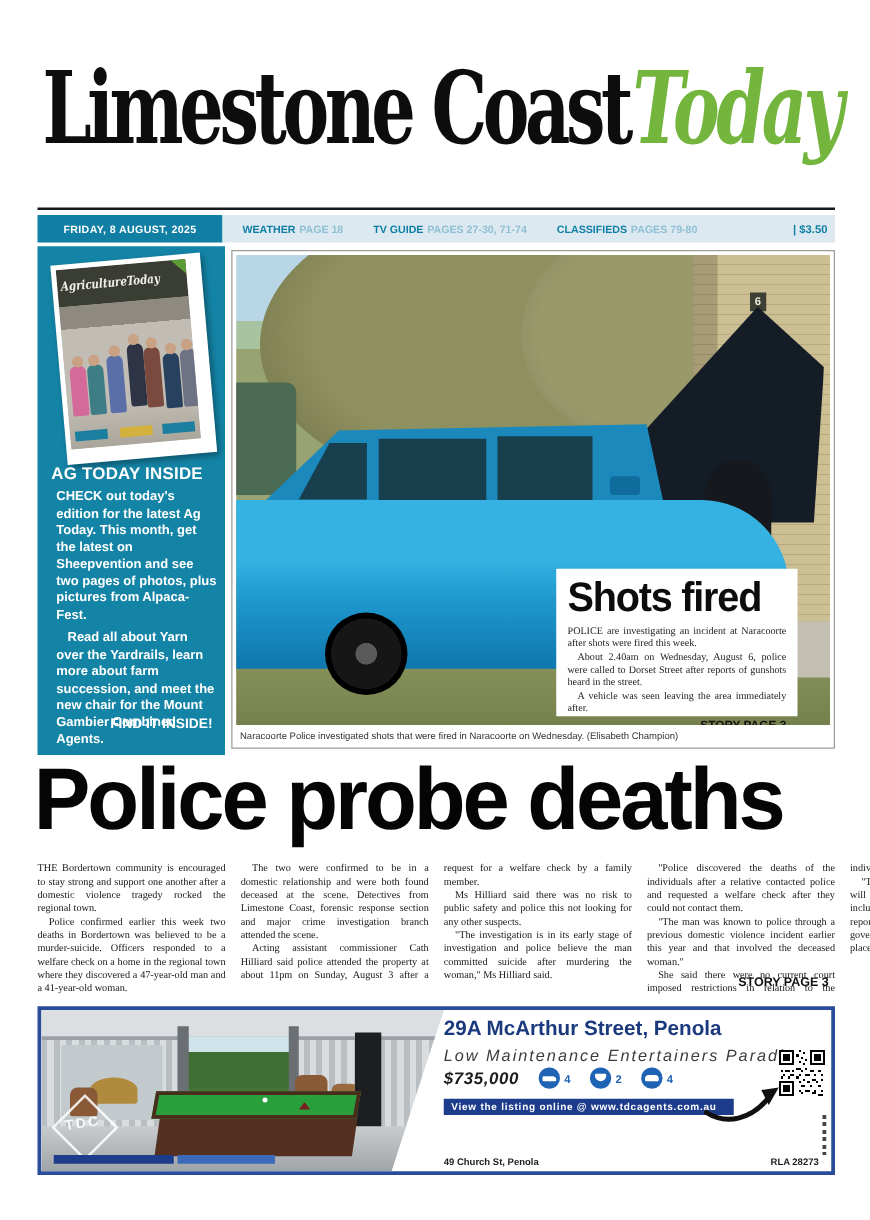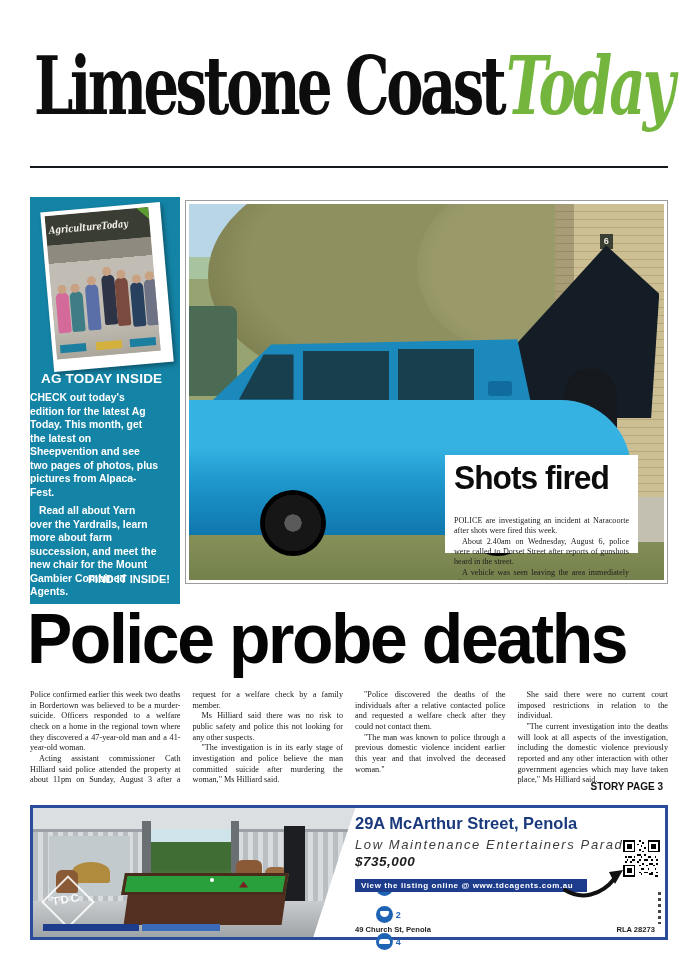--- a/index.html
+++ b/index.html
@@ -43,21 +43,21 @@
                   width:9px;height:9px;border-radius:50%;background:#c9a183;}
   .p1{left:4%;background:#d46a9a;}  .p2{left:17%;background:#3e7d86;}
   .p3{left:33%;background:#5a6fa8;height:46px;} .p4{left:49%;background:#2e3446;height:50px;bottom:30px;}
   .p5{left:62%;background:#7a4a3e;height:48px;bottom:28px;} .p6{left:76%;background:#27415f;height:44px;}
   .p7{left:89%;background:#6d7285;height:46px;}
   .cover-chip{position:absolute;bottom:6px;width:26px;height:8px;background:#1d7fa0;}
   .chip-l{left:4px;} .chip-m{left:40px;background:#d4b13c;} .chip-r{right:4px;background:#1d7fa0;}
 
   .sb-heading{position:absolute;left:11px;top:174px;color:#ffffff;font-size:13.5px;
               font-weight:700;letter-spacing:0.2px;}
-  .sb-body{position:absolute;left:0;top:194px;width:130px;color:#ffffff;
+  .sb-body{position:absolute;left:15px;top:194px;width:130px;color:#ffffff;
            font-size:10.4px;font-weight:700;line-height:1.3;}
   .sb-body p{margin:0;}
   .sb-body p + p{text-indent:9px;margin-top:5px;}
   .sb-cta{position:absolute;right:10px;top:376px;color:#ffffff;font-size:11px;font-weight:700;}
 
   
   .figure{position:absolute;left:185px;top:200px;width:483px;background:#ffffff;
           border:1px solid #9c9c9c;padding:3px;box-sizing:border-box;}
   .photo{position:relative;width:475px;height:376px;overflow:hidden;
          background:linear-gradient(#b9d6e6 0 14%, #a8c3a0 14% 20%, #98a372 20%);}
@@ -90,25 +90,25 @@
   .w3{left:44%;top:38.5%;width:16%;height:14%;}
   .bonnet{position:absolute;left:56%;top:11%;width:43%;height:46%;background:#141c26;
           clip-path:polygon(0 96%, 74% 0, 100% 28%, 96% 100%, 18% 100%);}
   .investigator{position:absolute;left:79%;top:44%;width:11%;height:20%;background:#15181c;
                 border-radius:40% 40% 20% 20%;}
   .wheel{position:absolute;top:76%;width:66px;height:66px;border-radius:50%;
          background:radial-gradient(circle,#5a5a5a 0 18%, #161616 19% 60%, #000 61%);}
   .wh1{left:15%;} .wh2{left:58%;}
   .mirror{position:absolute;left:63%;top:47%;width:5%;height:4%;background:#0f6c9c;border-radius:3px;}
 
-  .shots-box{position:absolute;left:256px;top:251px;width:193px;height:98px;background:#ffffff;
+  .shots-box{position:absolute;left:256px;top:251px;width:193px;height:118px;background:#ffffff;
              padding:6px 9px;box-sizing:border-box;}
   .shots-head{font-size:33px;font-weight:700;letter-spacing:-1px;color:#0c0c0c;line-height:1;
               transform:scaleX(0.96);transform-origin:left;white-space:nowrap;}
-  .shots-body{margin-top:22px;font-family:"Liberation Serif",serif;font-size:8.1px;
+  .shots-body{margin-top:6px;font-family:"Liberation Serif",serif;font-size:8.1px;
               line-height:1.28;color:#1c1c1c;text-align:justify;}
   .shots-body p{margin:0;}
   .shots-body p + p{text-indent:8px;}
   .shots-page{margin-top:2px;text-align:right;font-size:9.5px;font-weight:700;color:#111;}
 
   .caption{width:469px;padding:4px 3px 2px 3px;font-size:7.6px;color:#333333;}
 
   
   .main-head{position:absolute;left:27px;top:604px;font-size:70px;font-weight:700;
              letter-spacing:-2.5px;color:#050505;line-height:1;white-space:nowrap;
@@ -153,21 +153,21 @@
             transform:rotate(45deg);}
   .tdc-text{position:absolute;left:6%;top:66%;color:rgba(255,255,255,0.9);font-weight:700;
             font-size:11px;letter-spacing:2px;transform:rotate(-8deg);}
   .tdc-strip{position:absolute;left:3%;top:90%;width:30%;height:7px;background:#1d3c8c;}
   .tdc-strip2{position:absolute;left:34%;top:90%;width:24%;height:7px;background:#3a6ab8;}
 
   .ad-right{position:absolute;left:322px;top:2px;width:308px;height:126px;}
   .ad-address{position:absolute;left:0;top:4px;font-size:16.5px;font-weight:700;color:#1b3a7e;}
   .ad-tagline{position:absolute;left:0;top:27px;font-size:13px;font-style:italic;
               letter-spacing:1.6px;color:#3c3c3c;text-align:center;}
-  .ad-pricerow{position:absolute;left:0;top:44px;display:flex;align-items:center;gap:10px;flex-direction:column;}
+  .ad-pricerow{position:absolute;left:0;top:44px;display:flex;align-items:center;gap:10px;}
   .ad-price{font-size:13.5px;font-weight:700;font-style:italic;color:#1d1d1d;letter-spacing:0.5px;}
   .feat{display:flex;align-items:center;gap:3px;margin-left:6px;}
   .feat-ico{width:17px;height:17px;border-radius:50%;background:#1f63b5;position:relative;}
   .feat-ico::before{content:"";position:absolute;background:#ffffff;}
   .ico-bed::before{left:3px;top:7px;width:11px;height:4px;border-radius:1px 3px 1px 1px;}
   .ico-bath::before{left:4px;top:5px;width:9px;height:6px;border-radius:1px 1px 5px 5px;}
   .ico-car::before{left:3px;top:6px;width:11px;height:5px;border-radius:3px 3px 1px 1px;}
   .feat-num{font-size:9px;font-weight:700;color:#1f63b5;}
   .ad-banner{position:absolute;left:0;top:69px;width:232px;height:13px;background:#1d3c8c;
              color:#ffffff;font-size:8px;font-weight:700;letter-spacing:0.6px;
@@ -183,20 +183,35 @@
 </head>
 <body>
 
 <div class="page">
 
   <div class="masthead">
     <span class="black">Limestone Coast</span><span class="green">Today</span>
   </div>
   <div class="mast-rule"></div>
 
+  <div class="topbar">
+    <div class="datebox">FRIDAY, 8 AUGUST, 2025</div>
+    <div class="topstrip">
+      <div class="topitem">
+        <span>WEATHER</span><span class="pg">PAGE 18</span>
+      </div>
+      <div class="topitem">
+        <span>TV GUIDE</span><span class="pg">PAGES 27-30, 71-74</span>
+      </div>
+      <div class="topitem">
+        <span>CLASSIFIEDS</span><span class="pg">PAGES 79-80</span>
+      </div>
+      <div class="price">| $3.50</div>
+    </div>
+  </div>
 
   <div class="sidebar">
     <div class="cover">
       <div class="cover-inner">
         <div class="cover-band"></div>
         <div class="cover-title">AgricultureToday</div>
         <div class="cover-corner"></div>
         <div class="cover-ground"></div>
         <div class="person p1"></div>
         <div class="person p2"></div>
@@ -244,25 +259,28 @@
       <div class="shots-box">
         <div class="shots-head">Shots fired</div>
         <div class="shots-body">
           <p>POLICE are investigating an incident at Naracoorte after shots were fired this week.</p>
           <p>About 2.40am on Wednesday, August 6, police were called to Dorset Street after reports of gunshots heard in the street.</p>
           <p>A vehicle was seen leaving the area immediately after.</p>
         </div>
         <div class="shots-page">STORY PAGE 3</div>
       </div>
     </div>
+    <div class="caption">Naracoorte Police investigated shots that were fired in Naracoorte on Wednesday. (Elisabeth Champion)</div>
   </div>
 
   <div class="main-head">Police probe deaths</div>
   <div class="columns">
+    <p>THE Bordertown community is encouraged to stay strong and support one another after a domestic violence tragedy rocked the regional town.</p>
     <p>Police confirmed earlier this week two deaths in Bordertown was believed to be a murder-suicide. Officers responded to a welfare check on a home in the regional town where they discovered a 47-year-old man and a 41-year-old woman.</p>
+    <p>The two were confirmed to be in a domestic relationship and were both found deceased at the scene. Detectives from Limestone Coast, forensic response section and major crime investigation branch attended the scene.</p>
     <p>Acting assistant commissioner Cath Hilliard said police attended the property at about 11pm on Sunday, August 3 after a request for a welfare check by a family member.</p>
     <p>Ms Hilliard said there was no risk to public safety and police this not looking for any other suspects.</p>
     <p>"The investigation is in its early stage of investigation and police believe the man committed suicide after murdering the woman," Ms Hilliard said.</p>
     <p>"Police discovered the deaths of the individuals after a relative contacted police and requested a welfare check after they could not contact them.</p>
     <p>"The man was known to police through a previous domestic violence incident earlier this year and that involved the deceased woman."</p>
     <p>She said there were no current court imposed restrictions in relation to the individual.</p>
     <p>"The current investigation into the deaths will look at all aspects of the investigation, including the domestic violence previously reported and any other interaction with other government agencies which may have taken place," Ms Hilliard said.</p>
   </div>
   <div class="main-page">STORY PAGE 3</div>
 

